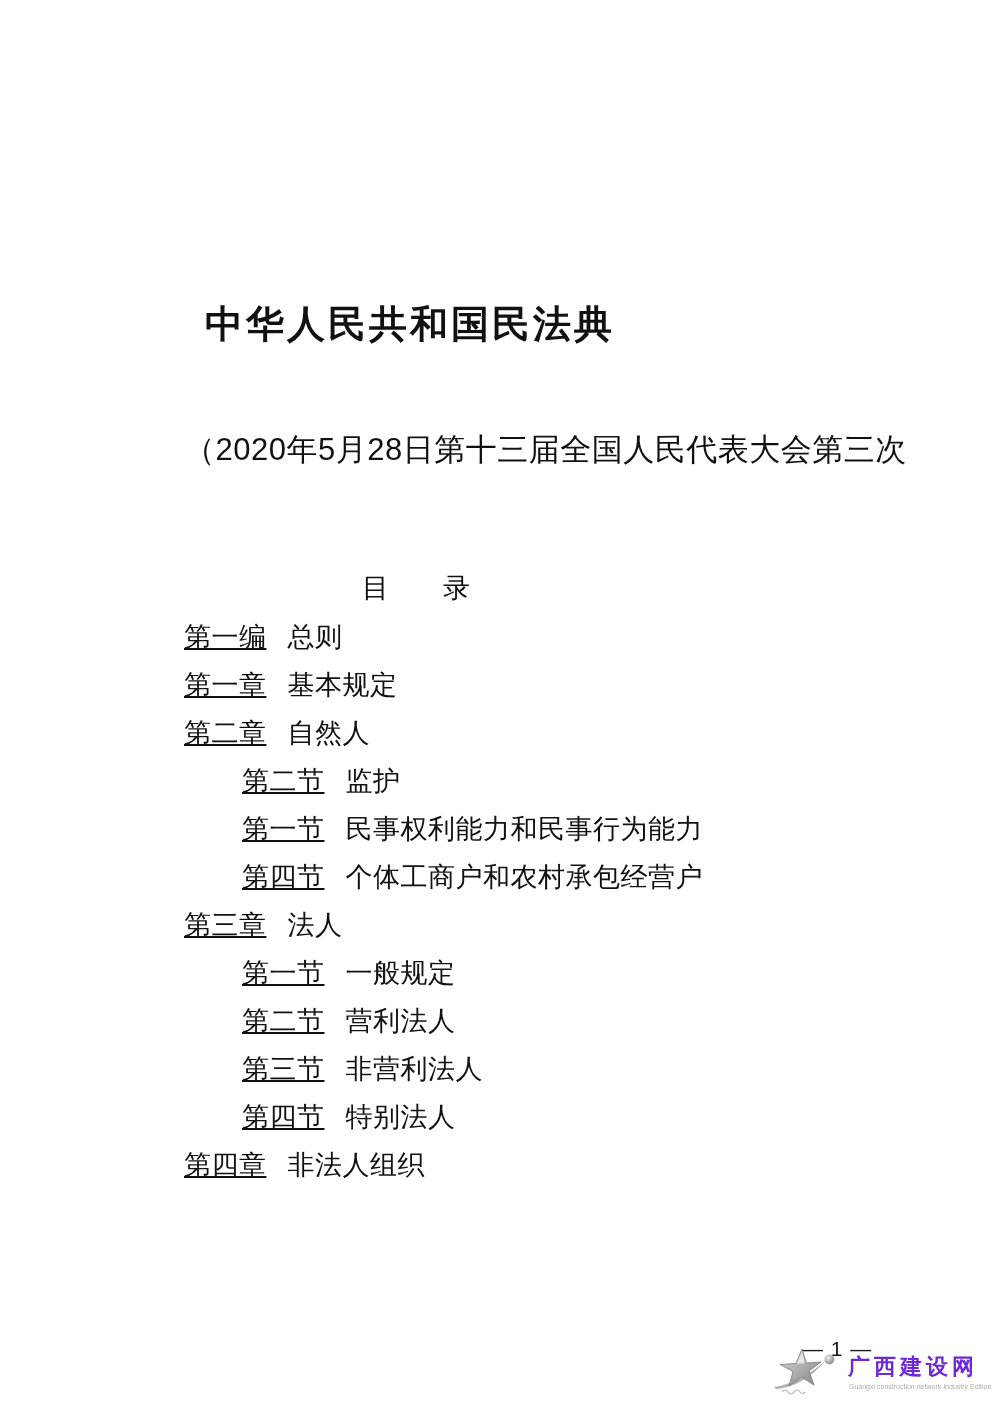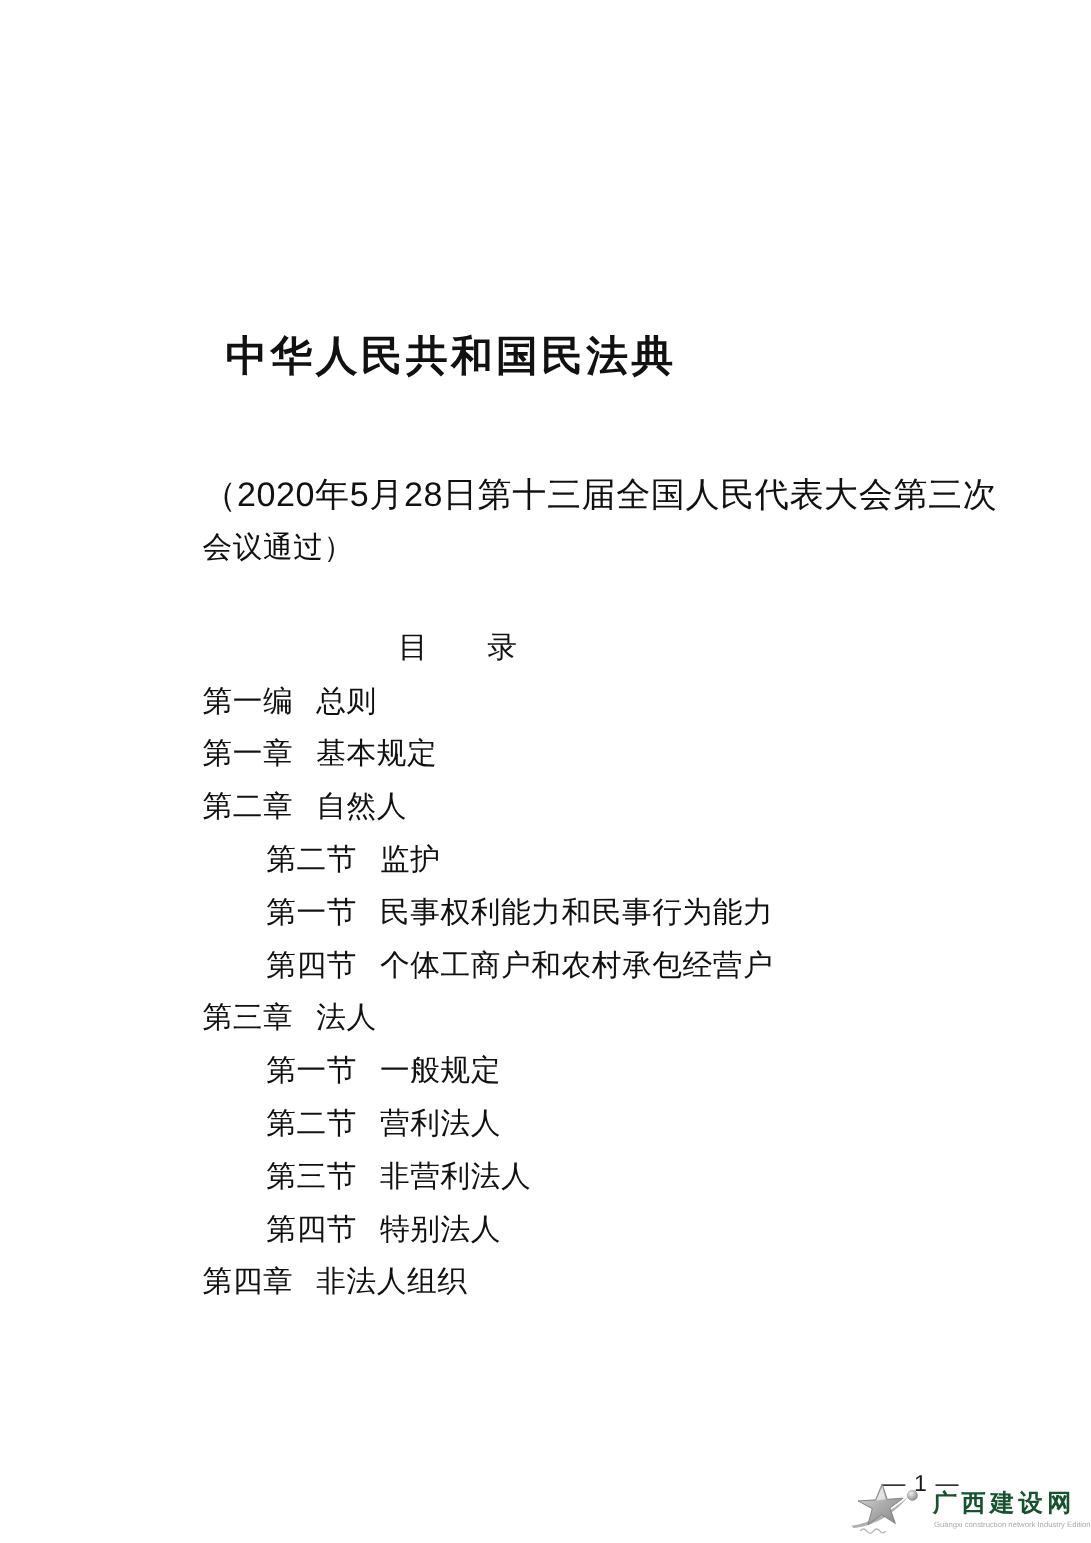--- a/index.html
+++ b/index.html
@@ -70,20 +70,21 @@
     letter-spacing: 0.5px;
     white-space: nowrap;
     padding-left: 184px;
   }
   .toc-row.level-section {
     padding-left: 242px;
   }
   .toc-label {
     display: inline-block;
     margin-right: 21px;
+    text-decoration: underline;
   }
   .footer-page-number {
     position: absolute;
     top: 1337px;
     left: 802px;
     font-size: 21px;
     letter-spacing: 1px;
     color: #1a1a1a;
     z-index: 1;
     white-space: nowrap;
@@ -104,41 +105,40 @@
     height: 50px;
   }
   .watermark-name {
     position: absolute;
     left: 76px;
     top: 8px;
     font-family: "Liberation Serif", serif;
     font-weight: bold;
     font-size: 22px;
     letter-spacing: 4px;
-    color: #14532d;
+    color: #6d28d9;
     white-space: nowrap;
   }
   .watermark-tagline {
     position: absolute;
     left: 77px;
     top: 39px;
     font-size: 7px;
     color: #ababab;
     white-space: nowrap;
   }
 </style>
 </head>
 <body>
 
 <div class="page">
 
   <div class="doc-title">中华人民共和国民法典</div>
 
   <div class="subtitle-line1">（2020年5月28日第十三届全国人民代表大会第三次</div>
-  <div class="subtitle-line2">会议通过）</div>
 
   <div class="toc-heading">目　　录</div>
 
   <div class="toc-list">
     <div class="toc-row level-part">
       <span class="toc-label">第一编</span><span>总则</span>
     </div>
     <div class="toc-row level-chapter">
       <span class="toc-label">第一章</span><span>基本规定</span>
     </div>

